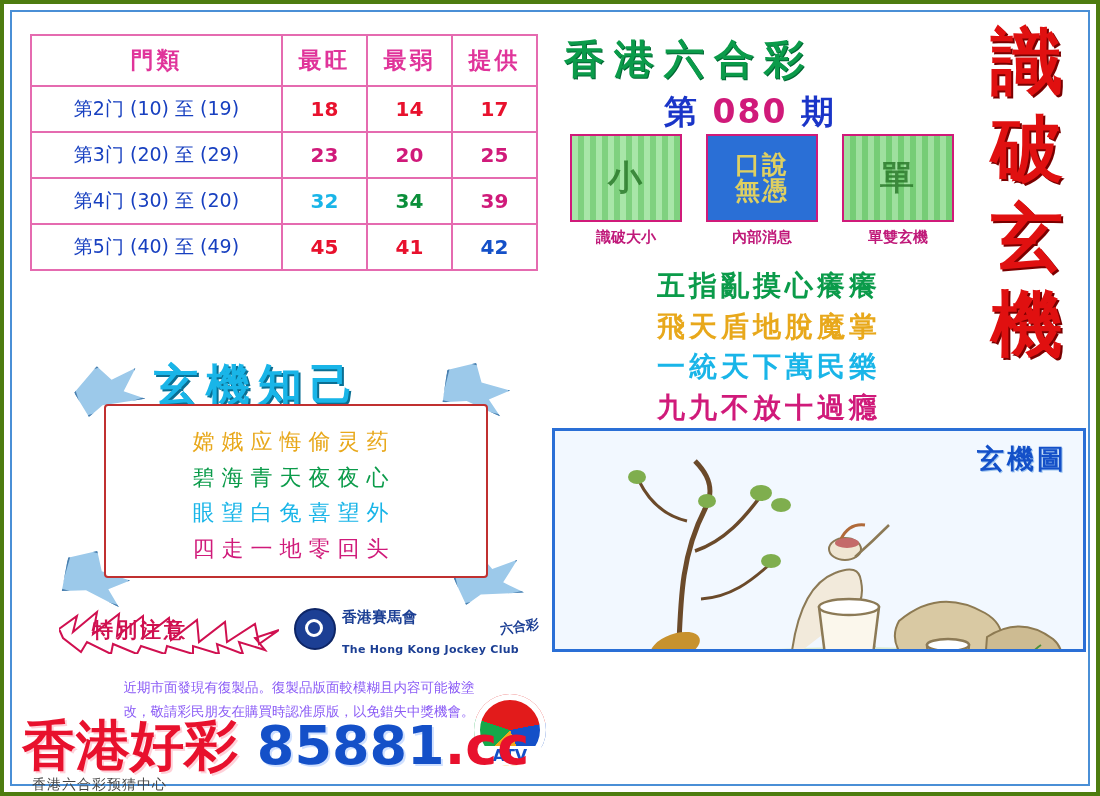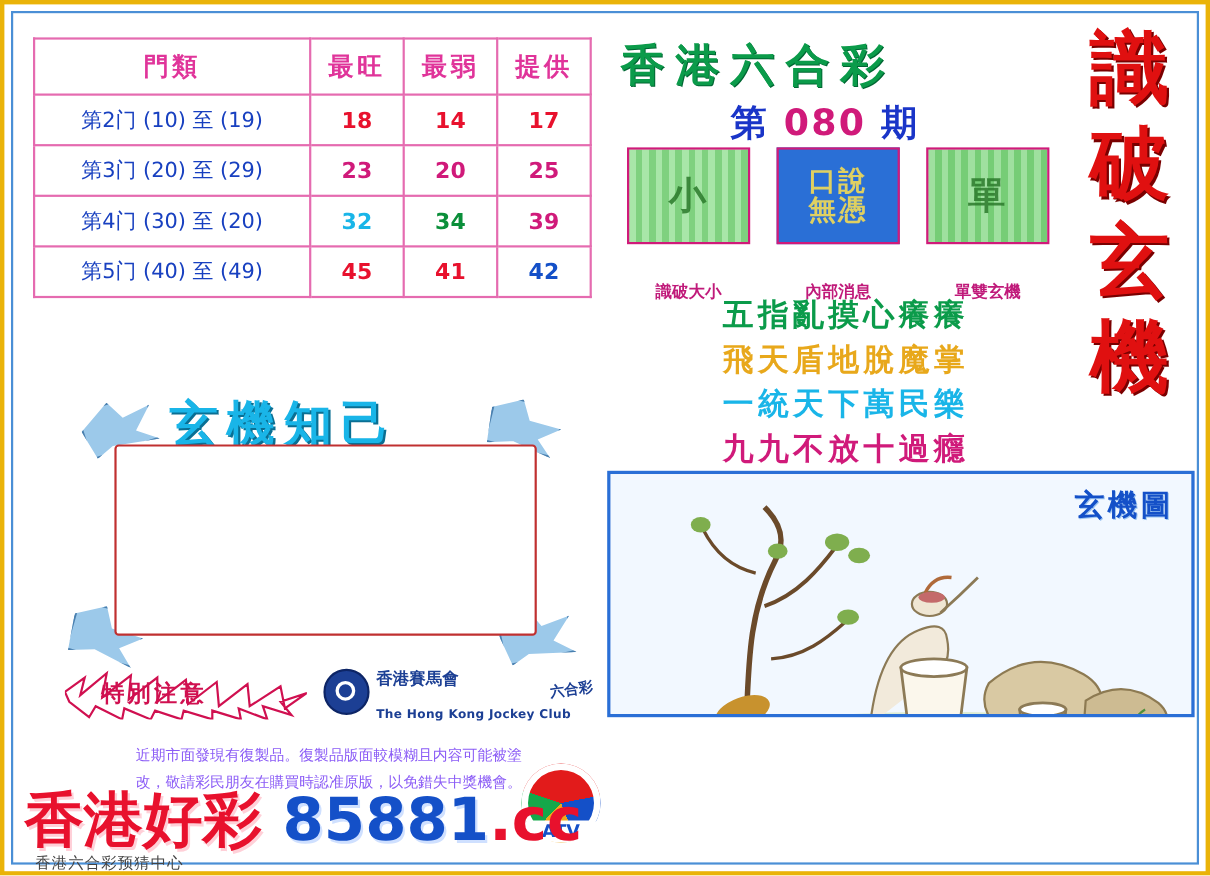--- a/index.html
+++ b/index.html
@@ -5,21 +5,21 @@
   html,body{margin:0;padding:0;}
   body{
     width:1100px;height:796px;
     background:#ffffff;
     font-family:"DejaVu Sans","Liberation Sans",sans-serif;
     overflow:hidden;
     position:relative;
   }
   .page{
     position:absolute;left:0;top:0;width:1100px;height:796px;
-    border:4px solid #eab308;
+    border:4px solid #4d7c0f;
     box-sizing:border-box;
     background:#fff;
   }
   .inner-border{
     position:absolute;left:6px;top:6px;right:6px;bottom:6px;
     border:2px solid #4a8fd6;
     box-sizing:border-box;
     pointer-events:none;
   }
 
@@ -92,21 +92,21 @@
     position:absolute;left:0;right:0;top:50%;transform:translateY(-50%);
     text-align:center;font-size:34px;font-weight:bold;
     color:#2b7a2b;
     opacity:.85;
     filter:blur(0.6px);
     letter-spacing:2px;
   }
   .pbox.b2 .glyph{color:#ffe14d;font-size:25px;line-height:1.05;filter:blur(0.5px);}
   .blabel{
     position:absolute;top:94px;width:112px;text-align:center;
-    color:#c01a7a;font-size:15px;font-weight:bold;margin-top:28px;
+    color:#c01a7a;font-size:15px;font-weight:bold;
   }
   .blabel.l1{left:0}.blabel.l2{left:136px}.blabel.l3{left:272px}
 
   
   .poem-r{
     position:absolute;left:570px;top:262px;width:390px;
     text-align:center;
     font-size:28px;font-weight:bold;letter-spacing:4px;
     line-height:1.45;
     font-family:"DejaVu Serif","Liberation Serif",serif;
@@ -279,20 +279,26 @@
     <div style="color:#19b5e8">一統天下萬民樂</div>
     <div style="color:#d01a7a">九九不放十過癮</div>
   </div>
 
   <div class="ribbon rib1"></div>
   <div class="ribbon rib2"></div>
   <div class="ribbon rib3"></div>
   <div class="ribbon rib4"></div>
   <div class="banner-title">玄機知己</div>
   <div class="scroll"></div>
+  <div class="scroll-poem">
+    <div style="color:#e8a81b">嫦娥应悔偷灵药</div>
+    <div style="color:#0b9b4a">碧海青天夜夜心</div>
+    <div style="color:#19b5e8">眼望白兔喜望外</div>
+    <div style="color:#d01a7a">四走一地零回头</div>
+  </div>
 
   <svg class="notice-star" viewBox="0 0 220 50">
     <polygon points="0,25 18,12 14,28 38,8 34,30 60,10 58,32 84,12 84,34 110,14 112,36 138,16 140,38 166,18 168,38 196,20 200,40 220,26 196,34 206,46 180,38 184,50 158,40 160,50 134,42 134,50 108,42 106,50 82,42 78,50 54,40 52,50 28,38 22,48 4,34" fill="none" stroke="#d01050" stroke-width="2"></polygon>
   </svg>
   <div class="notice-text">特別注意</div>
 
   <div class="jc-logo"></div>
   <div class="jc-text">
     <span>香港賽馬會</span>
     <small>The Hong Kong Jockey Club</small>

